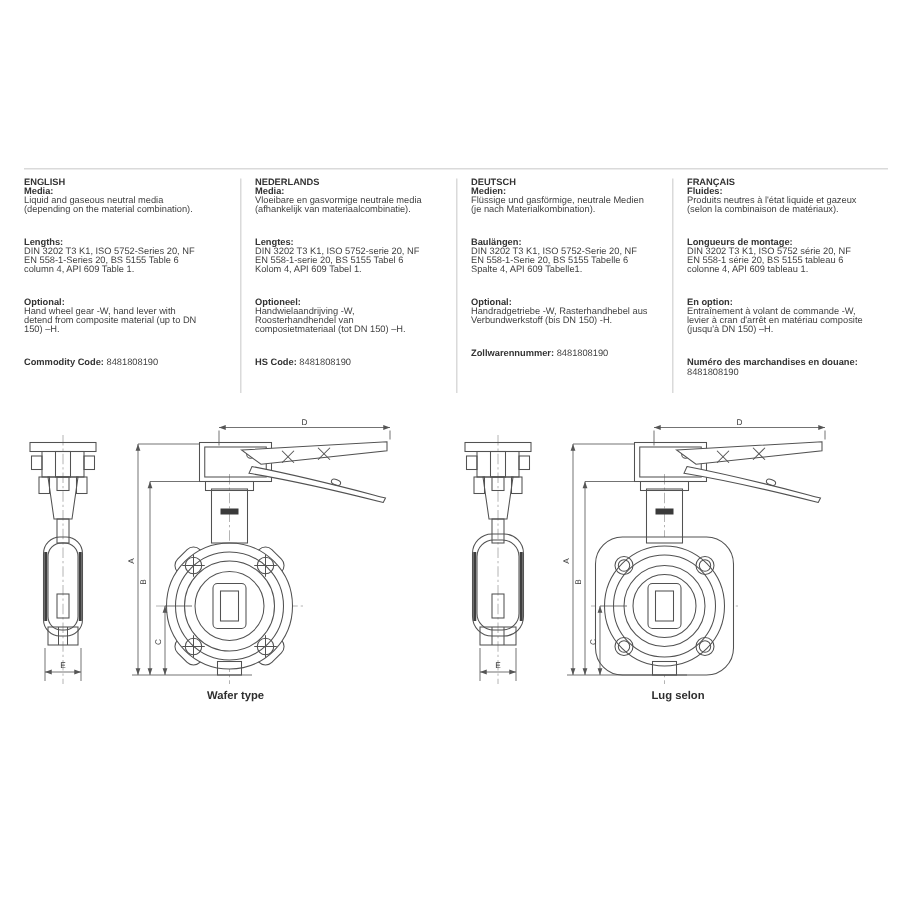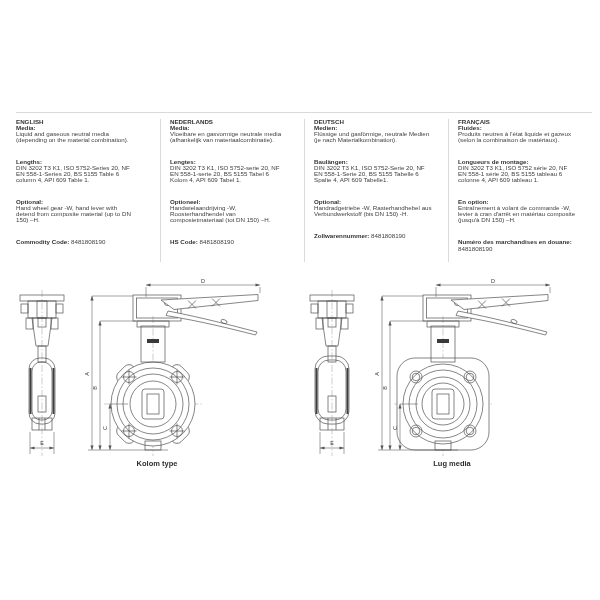--- a/index.html
+++ b/index.html
@@ -382,14 +382,14 @@
   <g>
     <line class="dim" x1="102" y1="126" x2="102" y2="172"></line>
     <line class="dim" x1="102" y1="126" x2="120" y2="126"></line>
     <polygon class="arw" points="102,126 100.4,130.5 103.6,130.5"></polygon>
     <polygon class="arw" points="102,172 100.4,167.5 103.6,167.5"></polygon>
     <text class="dimtxt" transform="rotate(-90 99 150)" x="99" y="150" text-anchor="middle">C</text>
   </g>
   <line class="dim" x1="80" y1="172" x2="160" y2="172"></line>
 </svg>
 
-<div class="caption caption-left">Kolom type</div>
-<div class="caption caption-right">Lug media</div>
+<div class="caption caption-left">Wafer type</div>
+<div class="caption caption-right">Lug selon</div>
 
 </body></html>

